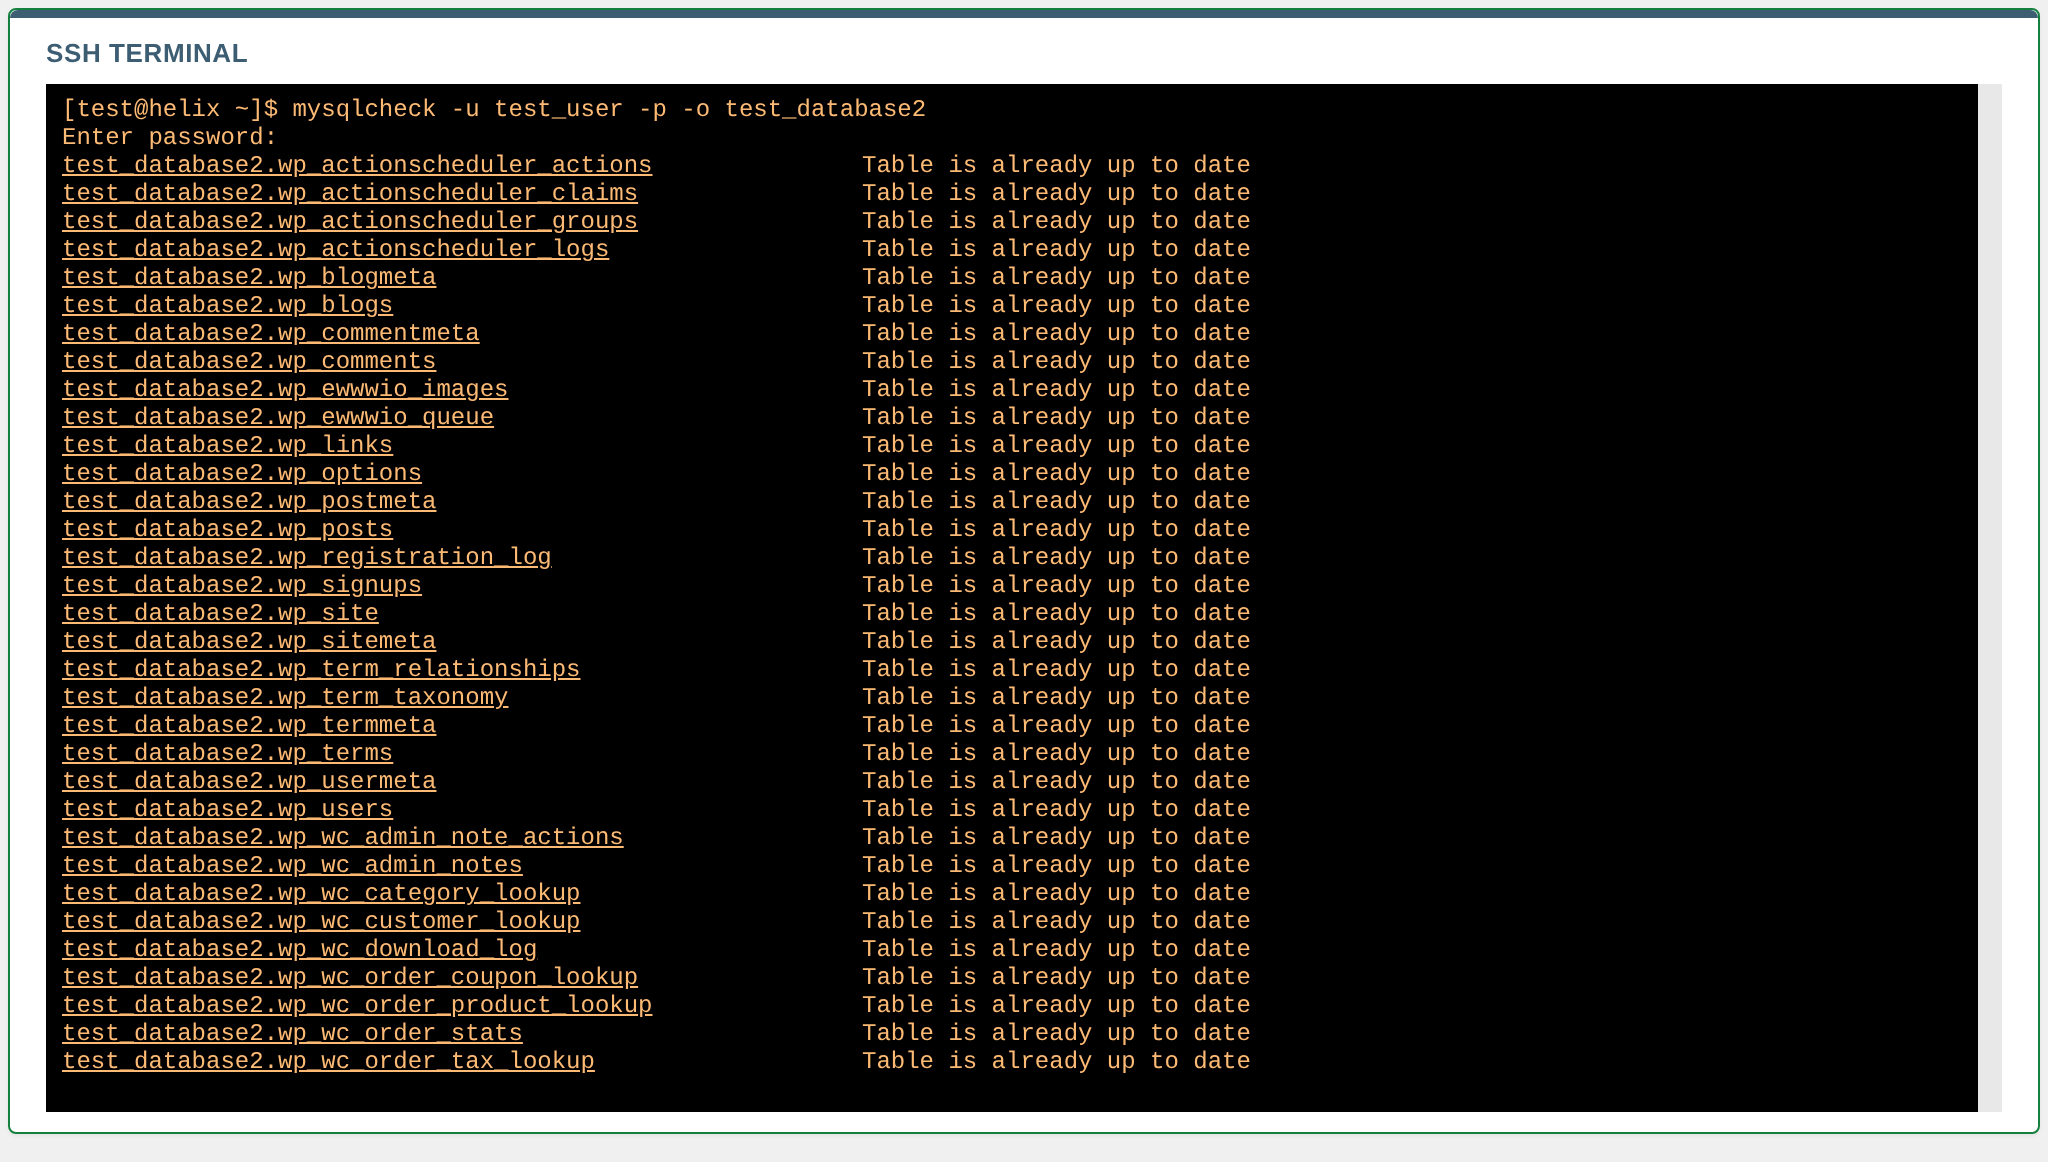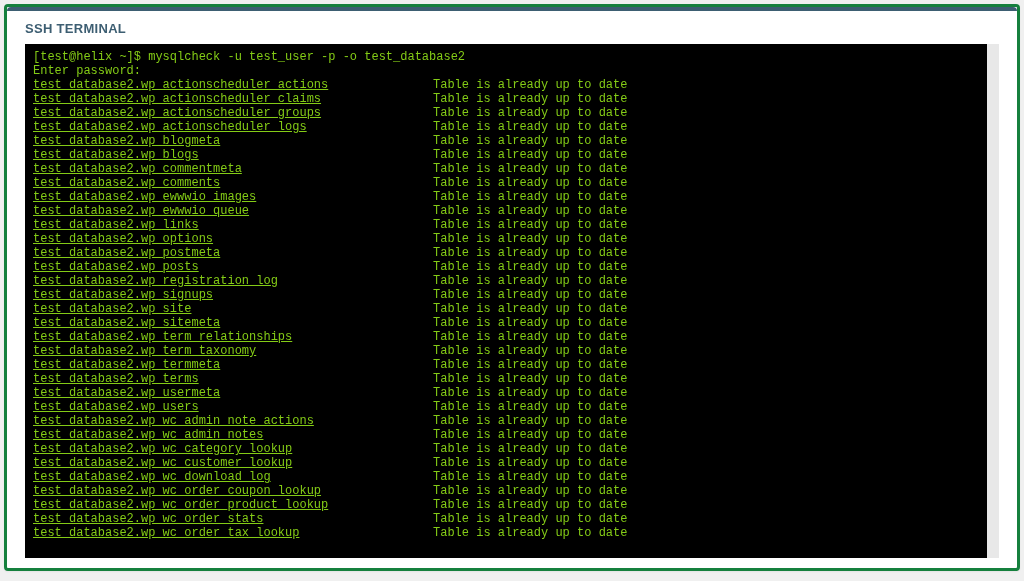--- a/index.html
+++ b/index.html
@@ -5,21 +5,21 @@
     * { margin: 0; padding: 0; box-sizing: border-box; }
     body {
       font-family: -apple-system, BlinkMacSystemFont, "Segoe UI", Arial, sans-serif;
       background: #f0f0f0;
       width: 1024px;
       height: 581px;
       overflow: hidden;
     }
     .panel {
       background: #fff;
-      border: 3px solid #15803d;
+      border: 1px solid #15803d;
       border-radius: 4px;
       margin: 4px;
       box-shadow: 0 1px 2px rgba(0,0,0,0.05);
     }
     .panel-topbar {
       height: 4px;
       background: #3d5e72;
       border-radius: 4px 4px 0 0;
     }
     .panel-header {
@@ -27,21 +27,21 @@
       color: #3d5e72;
       font-size: 13px;
       font-weight: 600;
       letter-spacing: 0.3px;
     }
     .terminal-wrap {
       padding: 0 18px 10px 18px;
     }
     .terminal {
       background: #000;
-      color: #84cc16;
+      color: #fdba74;
       font-family: "Courier New", Courier, monospace;
       font-size: 12px;
       line-height: 14px;
       padding: 6px 8px;
       height: 514px;
       overflow: hidden;
       white-space: pre;
       border-right: 12px solid #e8e8e8;
       position: relative;
     }

